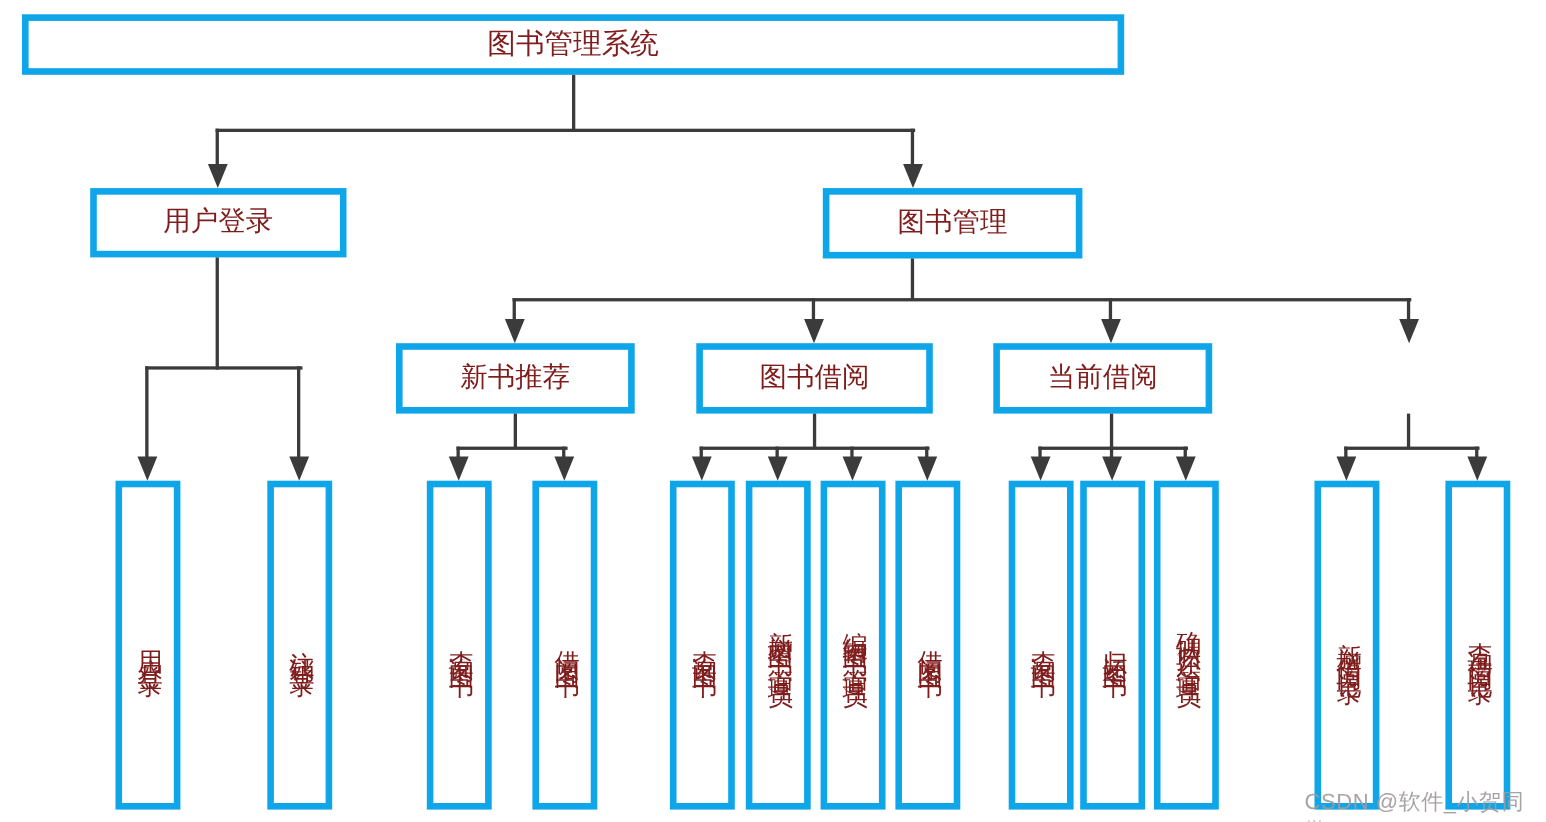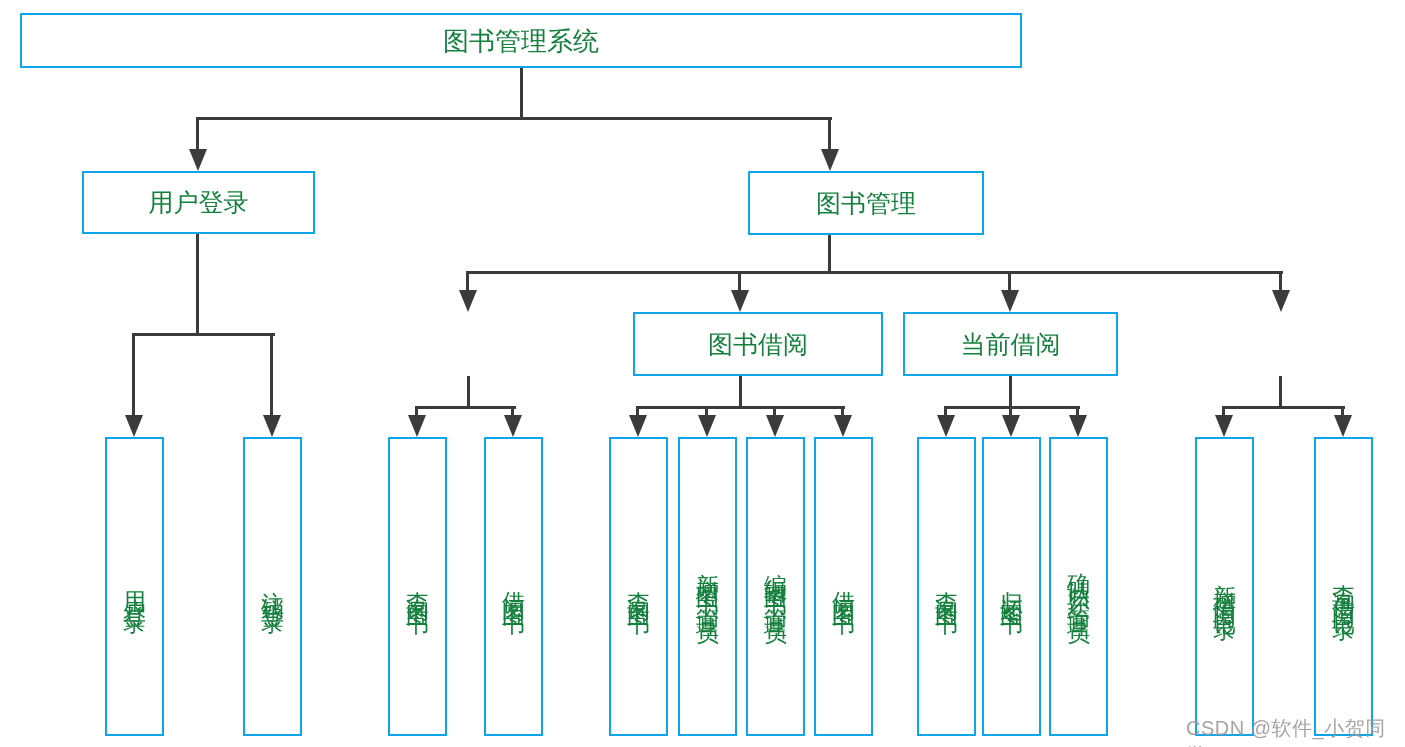--- a/index.html
+++ b/index.html
@@ -1,37 +1,37 @@
 <!DOCTYPE html>
 <html><head>
 <meta charset="utf-8">
 <style>
   html,body{margin:0;padding:0;background:#ffffff;}
   .canvas{
     position:relative;width:1405px;height:747px;background:#ffffff;overflow:hidden;
     font-family:"Liberation Sans","DejaVu Sans",sans-serif;
   }
   .box{
-    position:absolute;box-sizing:border-box;border:2px solid #0ea5e9;background:#ffffff;
+    position:absolute;box-sizing:border-box;border:6px solid #0ea5e9;background:#ffffff;
     display:flex;align-items:center;justify-content:center;
-    color:#15803d;font-size:25px;line-height:1;white-space:nowrap;
+    color:#7f1d1d;font-size:25px;line-height:1;white-space:nowrap;font-family:Liberation Mono, monospace;
   }
   .leaf{
     writing-mode:vertical-rl;text-orientation:mixed;
     font-size:23px;letter-spacing:7px;padding:8px 0;white-space:normal;
   }
   
   #n-root{left:20px;top:13px;width:1002px;height:55px;font-size:26px;}
   
   #n-login{left:82px;top:171px;width:233px;height:63px;}
   #n-mgmt{left:748px;top:171px;width:236px;height:64px;}
   
   #n-newbook{left:360px;top:312px;width:217px;height:64px;}
-  #n-bookborrow{left:633px;top:312px;width:250px;height:64px;}
-  #n-curborrow{left:903px;top:312px;width:215px;height:64px;}
+  #n-bookborrow{left:633px;top:312px;width:215px;height:64px;}
+  #n-curborrow{left:903px;top:312px;width:199px;height:64px;}
   #n-borrowrec{left:1173px;top:312px;width:215px;height:64px;}
   
   #l-login{left:105px;}  #l-logout{left:243px;}
   #l-q1{left:388px;}     #l-b1{left:484px;}
   #l-q2{left:609px;}     #l-add{left:678px;}  #l-edit{left:746px;}  #l-b2{left:814px;}
   #l-q3{left:917px;}     #l-ret{left:982px;}  #l-conf{left:1049px;}
   #l-addrec{left:1195px;}#l-qrec{left:1314px;}
   .leaf{top:437px;width:59px;height:299px;}
   
   .hline,.vline{position:absolute;background:#3b3b3b;}
@@ -50,20 +50,21 @@
 </head>
 <body>
 
 <div class="canvas">
 
   <div class="box" id="n-root">图书管理系统</div>
 
   <div class="box" id="n-login">用户登录</div>
   <div class="box" id="n-mgmt">图书管理</div>
 
+  <div class="box" id="n-newbook">新书推荐</div>
   <div class="box" id="n-bookborrow">图书借阅</div>
   <div class="box" id="n-curborrow">当前借阅</div>
 
   <div class="box leaf" id="l-login">用户登录</div>
   <div class="box leaf" id="l-logout">注销登录</div>
 
   <div class="box leaf" id="l-q1">查询图书</div>
   <div class="box leaf" id="l-b1">借阅图书</div>
 
   <div class="box leaf" id="l-q2">查询图书</div>

